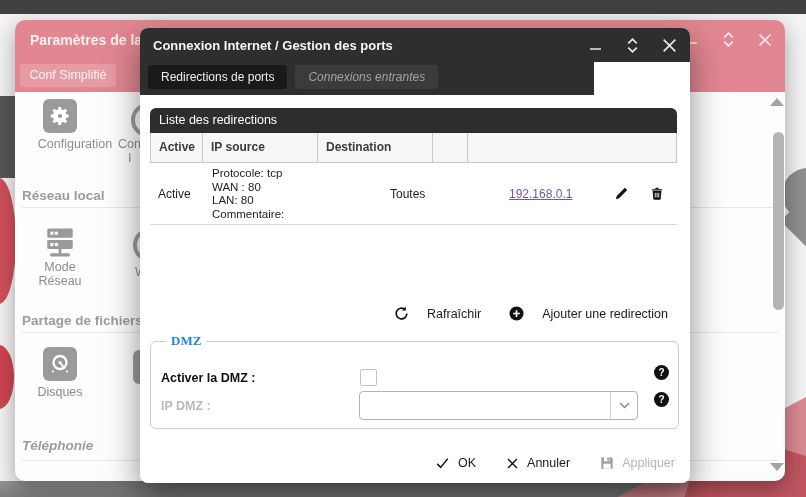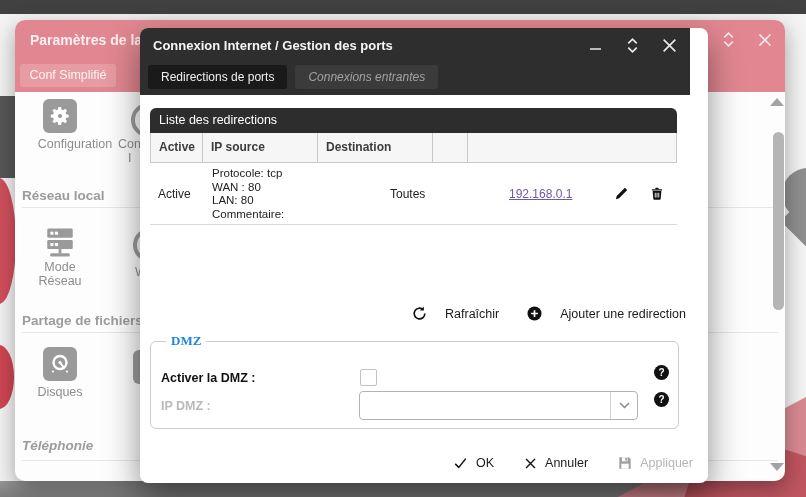--- a/index.html
+++ b/index.html
@@ -26,24 +26,24 @@
   .sec-div{height:1px;background:#e6e6e6;}
   .tile-ic{width:34px;height:34px;background:#9a9a9a;border-radius:6px;display:flex;align-items:center;justify-content:center;}
   .tile-lb{color:#8d8d8d;font-size:12.5px;text-align:center;line-height:14px;white-space:nowrap;}
   .ring{width:26px;height:26px;border:4px solid #9d9d9d;border-radius:50%;}
   .sb-thumb{width:11px;background:#b5b5b5;border-radius:5.5px;}
   .tri-up{width:0;height:0;border-left:7px solid transparent;border-right:7px solid transparent;border-bottom:8px solid #a3a3a3;}
   .tri-dn{width:0;height:0;border-left:7px solid transparent;border-right:7px solid transparent;border-top:8px solid #a3a3a3;}
 
   
   .modal{left:140px;top:28px;width:550px;height:455px;border-radius:8px;background:#ffffff;
-         box-shadow:0 14px 34px rgba(0,0,0,.45);overflow:hidden;padding-left:18px;}
+         box-shadow:0 14px 34px rgba(0,0,0,.45);overflow:hidden;}
   .m-header{left:0;top:0;width:550px;height:34px;background:#2e2e2e;}
   .m-title{left:13px;top:10px;color:#f5f5f5;font-size:13px;font-weight:bold;white-space:nowrap;}
-  .m-tabbar{left:0;top:34px;width:550px;height:33px;background:#2e2e2e;display:flex;align-items:flex-start;padding-left:8px;box-sizing:border-box;gap:8px;}
+  .m-tabbar{left:0;top:34px;width:454px;height:33px;background:#2e2e2e;display:flex;align-items:flex-start;padding-left:8px;box-sizing:border-box;gap:8px;}
   .m-tab{height:24px;line-height:24px;padding:0 13px;font-size:12px;border-radius:3px;color:#efefef;margin-top:3px;}
   .m-tab.active{background:#1a1a1a;}
   .m-tab.inactive{background:#3b3b3b;color:#a3a3a3;font-style:italic;}
 
   .tbl{left:10px;top:80px;width:527px;}
   .tbl-title{height:25px;background:#2d2d2d;border-radius:6px 6px 0 0;color:#fff;
              font-size:12.5px;font-weight:normal;line-height:25px;padding-left:9px;}
   .tbl-head{display:flex;height:30px;background:#f6f6f6;border:1px solid #c9c9c9;border-top:none;box-sizing:border-box;}
   .th{font-size:12px;font-weight:bold;color:#3c3c3c;line-height:28px;padding-left:8px;
       border-right:1px solid #c9c9c9;box-sizing:border-box;overflow:hidden;}

